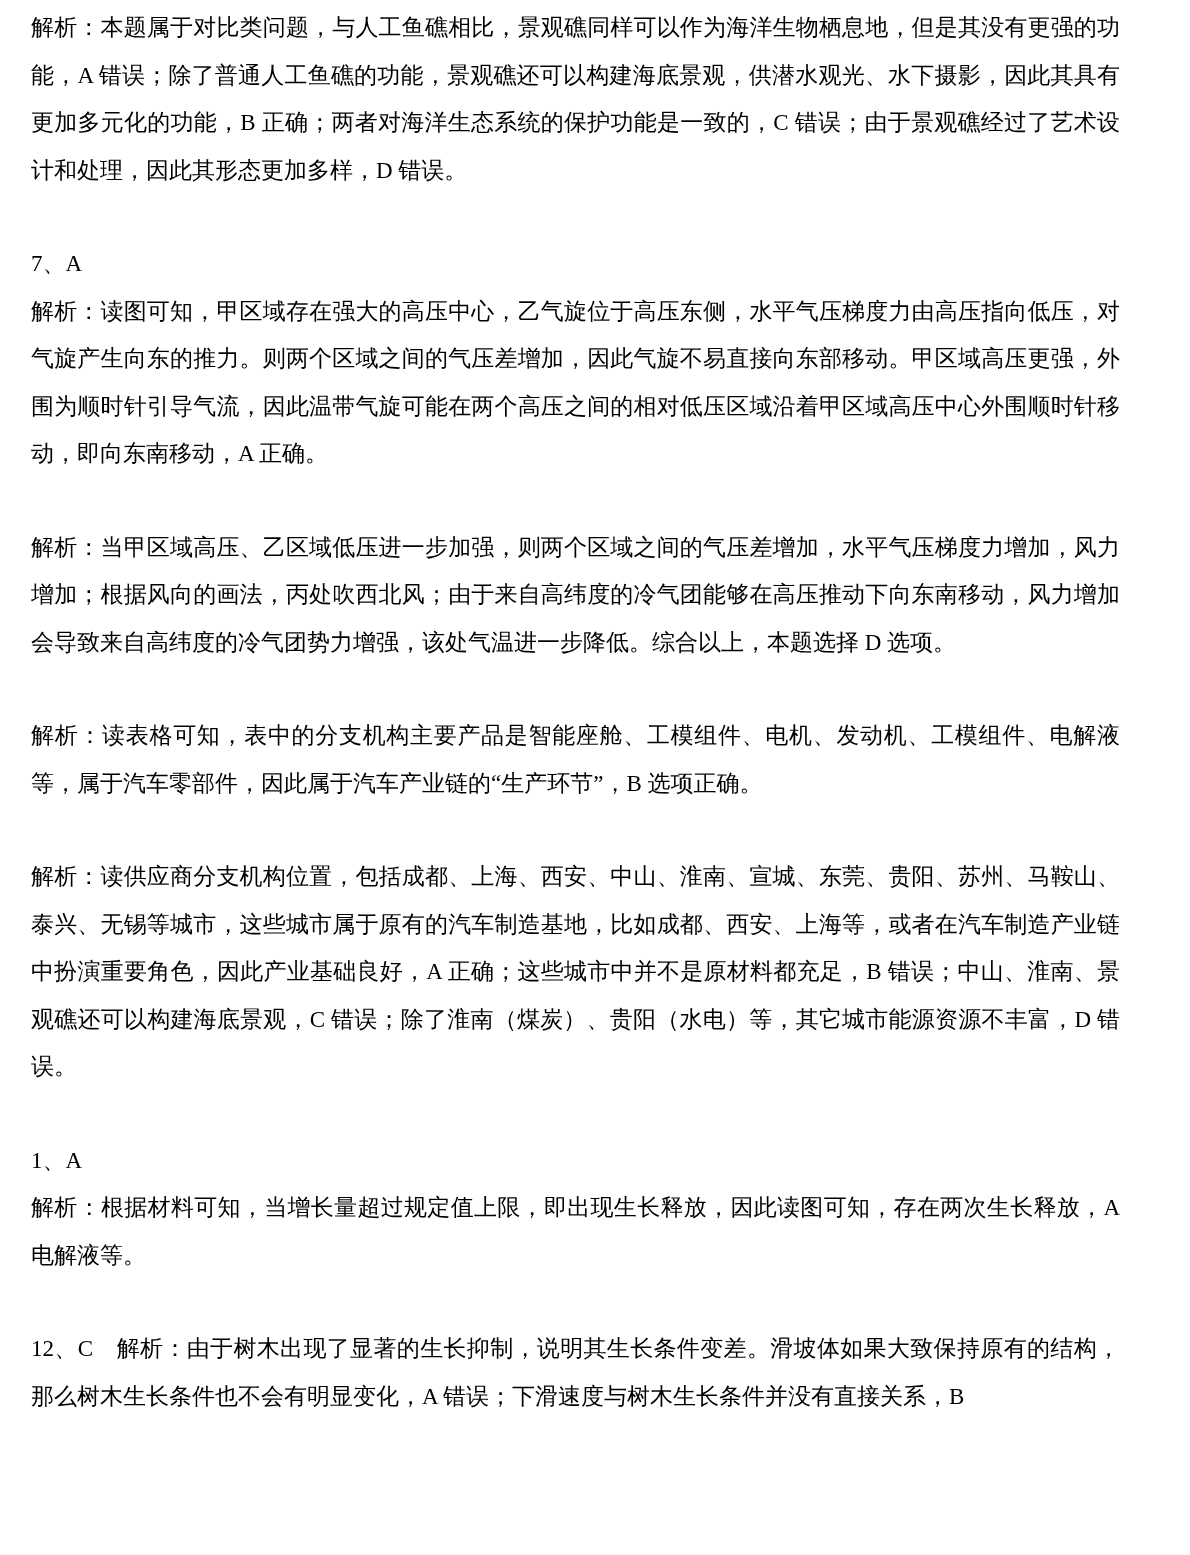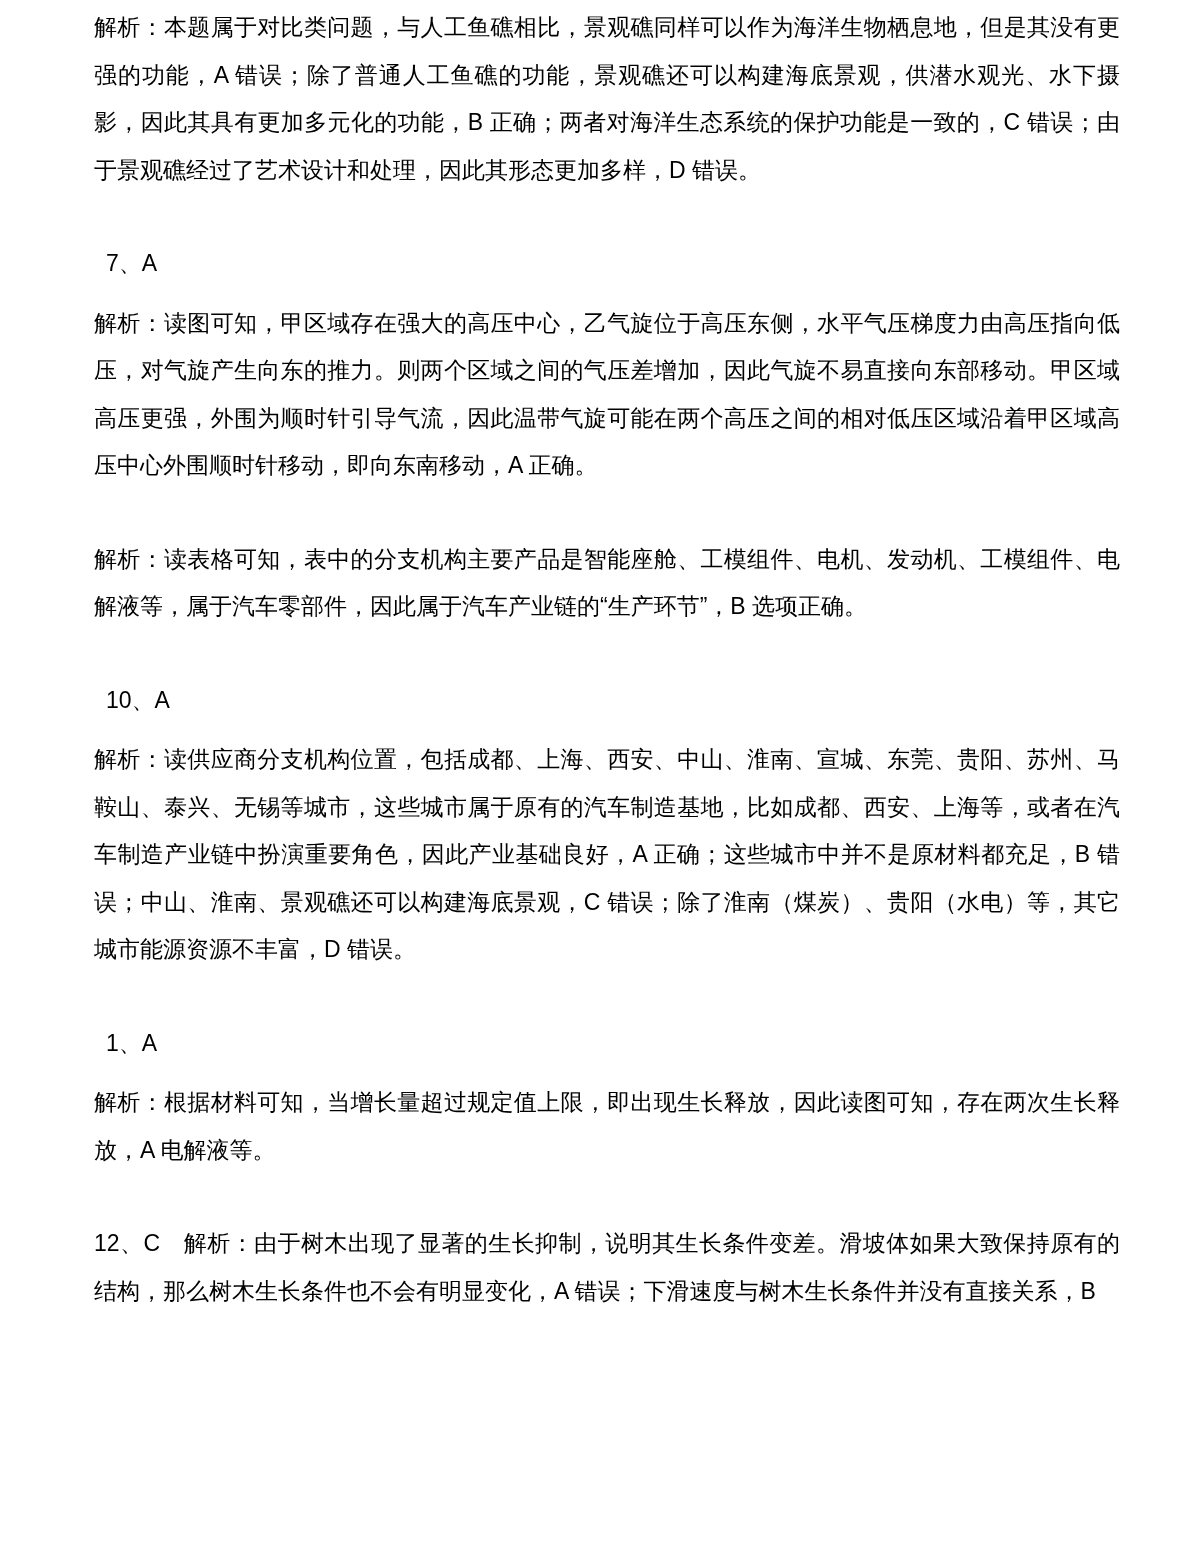--- a/index.html
+++ b/index.html
@@ -9,34 +9,34 @@
   body {
     width: 1190px;
     height: 1555px;
     overflow: hidden;
     background: #ffffff;
   }
   .page {
     box-sizing: border-box;
     width: 1190px;
     height: 1555px;
-    padding: 4px 70px 0 94px;
-    font-family: Liberation Sans, sans-serif;
+    padding: 4px 70px 0 31px;
+    font-family: Liberation Serif, serif;
     font-size: 23px;
     color: #000000;
     overflow: hidden;
   }
   .block {
     margin: 0 0 46px 0;
   }
   .block:last-child {
     margin-bottom: 0;
   }
   .answer {
-    margin: 12px;
+    margin: 0;
     line-height: 47.5px;
     text-align: left;
   }
   .para {
     margin: 0;
     line-height: 47.5px;
     text-align: justify;
     text-justify: inter-ideograph;
   }
 </style>
@@ -48,28 +48,28 @@
   <section class="block">
     <p class="para">解析：本题属于对比类问题，与人工鱼礁相比，景观礁同样可以作为海洋生物栖息地，但是其没有更强的功能，A 错误；除了普通人工鱼礁的功能，景观礁还可以构建海底景观，供潜水观光、水下摄影，因此其具有更加多元化的功能，B 正确；两者对海洋生态系统的保护功能是一致的，C 错误；由于景观礁经过了艺术设计和处理，因此其形态更加多样，D 错误。</p>
   </section>
 
   <section class="block">
     <p class="answer">7、A</p>
     <p class="para">解析：读图可知，甲区域存在强大的高压中心，乙气旋位于高压东侧，水平气压梯度力由高压指向低压，对气旋产生向东的推力。则两个区域之间的气压差增加，因此气旋不易直接向东部移动。甲区域高压更强，外围为顺时针引导气流，因此温带气旋可能在两个高压之间的相对低压区域沿着甲区域高压中心外围顺时针移动，即向东南移动，A 正确。</p>
   </section>
 
   <section class="block">
+    <p class="para">解析：当甲区域高压、乙区域低压进一步加强，则两个区域之间的气压差增加，水平气压梯度力增加，风力增加；根据风向的画法，丙处吹西北风；由于来自高纬度的冷气团能够在高压推动下向东南移动，风力增加会导致来自高纬度的冷气团势力增强，该处气温进一步降低。综合以上，本题选择 D 选项。</p>
   </section>
 
   <section class="block">
     <p class="para">解析：读表格可知，表中的分支机构主要产品是智能座舱、工模组件、电机、发动机、工模组件、电解液等，属于汽车零部件，因此属于汽车产业链的“生产环节”，B 选项正确。</p>
   </section>
 
   <section class="block">
-    <p class="answer">10、A</p>
     <p class="para">解析：读供应商分支机构位置，包括成都、上海、西安、中山、淮南、宣城、东莞、贵阳、苏州、马鞍山、泰兴、无锡等城市，这些城市属于原有的汽车制造基地，比如成都、西安、上海等，或者在汽车制造产业链中扮演重要角色，因此产业基础良好，A 正确；这些城市中并不是原材料都充足，B 错误；中山、淮南、景观礁还可以构建海底景观，C 错误；除了淮南（煤炭）、贵阳（水电）等，其它城市能源资源不丰富，D 错误。</p>
   </section>
 
   <section class="block">
     <p class="answer">1、A</p>
     <p class="para">解析：根据材料可知，当增长量超过规定值上限，即出现生长释放，因此读图可知，存在两次生长释放，A 电解液等。</p>
   </section>
 
   <section class="block">
     <p class="para"><span>12、C　</span><span>解析：由于树木出现了显著的生长抑制，说明其生长条件变差。滑坡体如果大致保持原有的结构，那么树木生长条件也不会有明显变化，A 错误；下滑速度与树木生长条件并没有直接关系，B</span></p>

